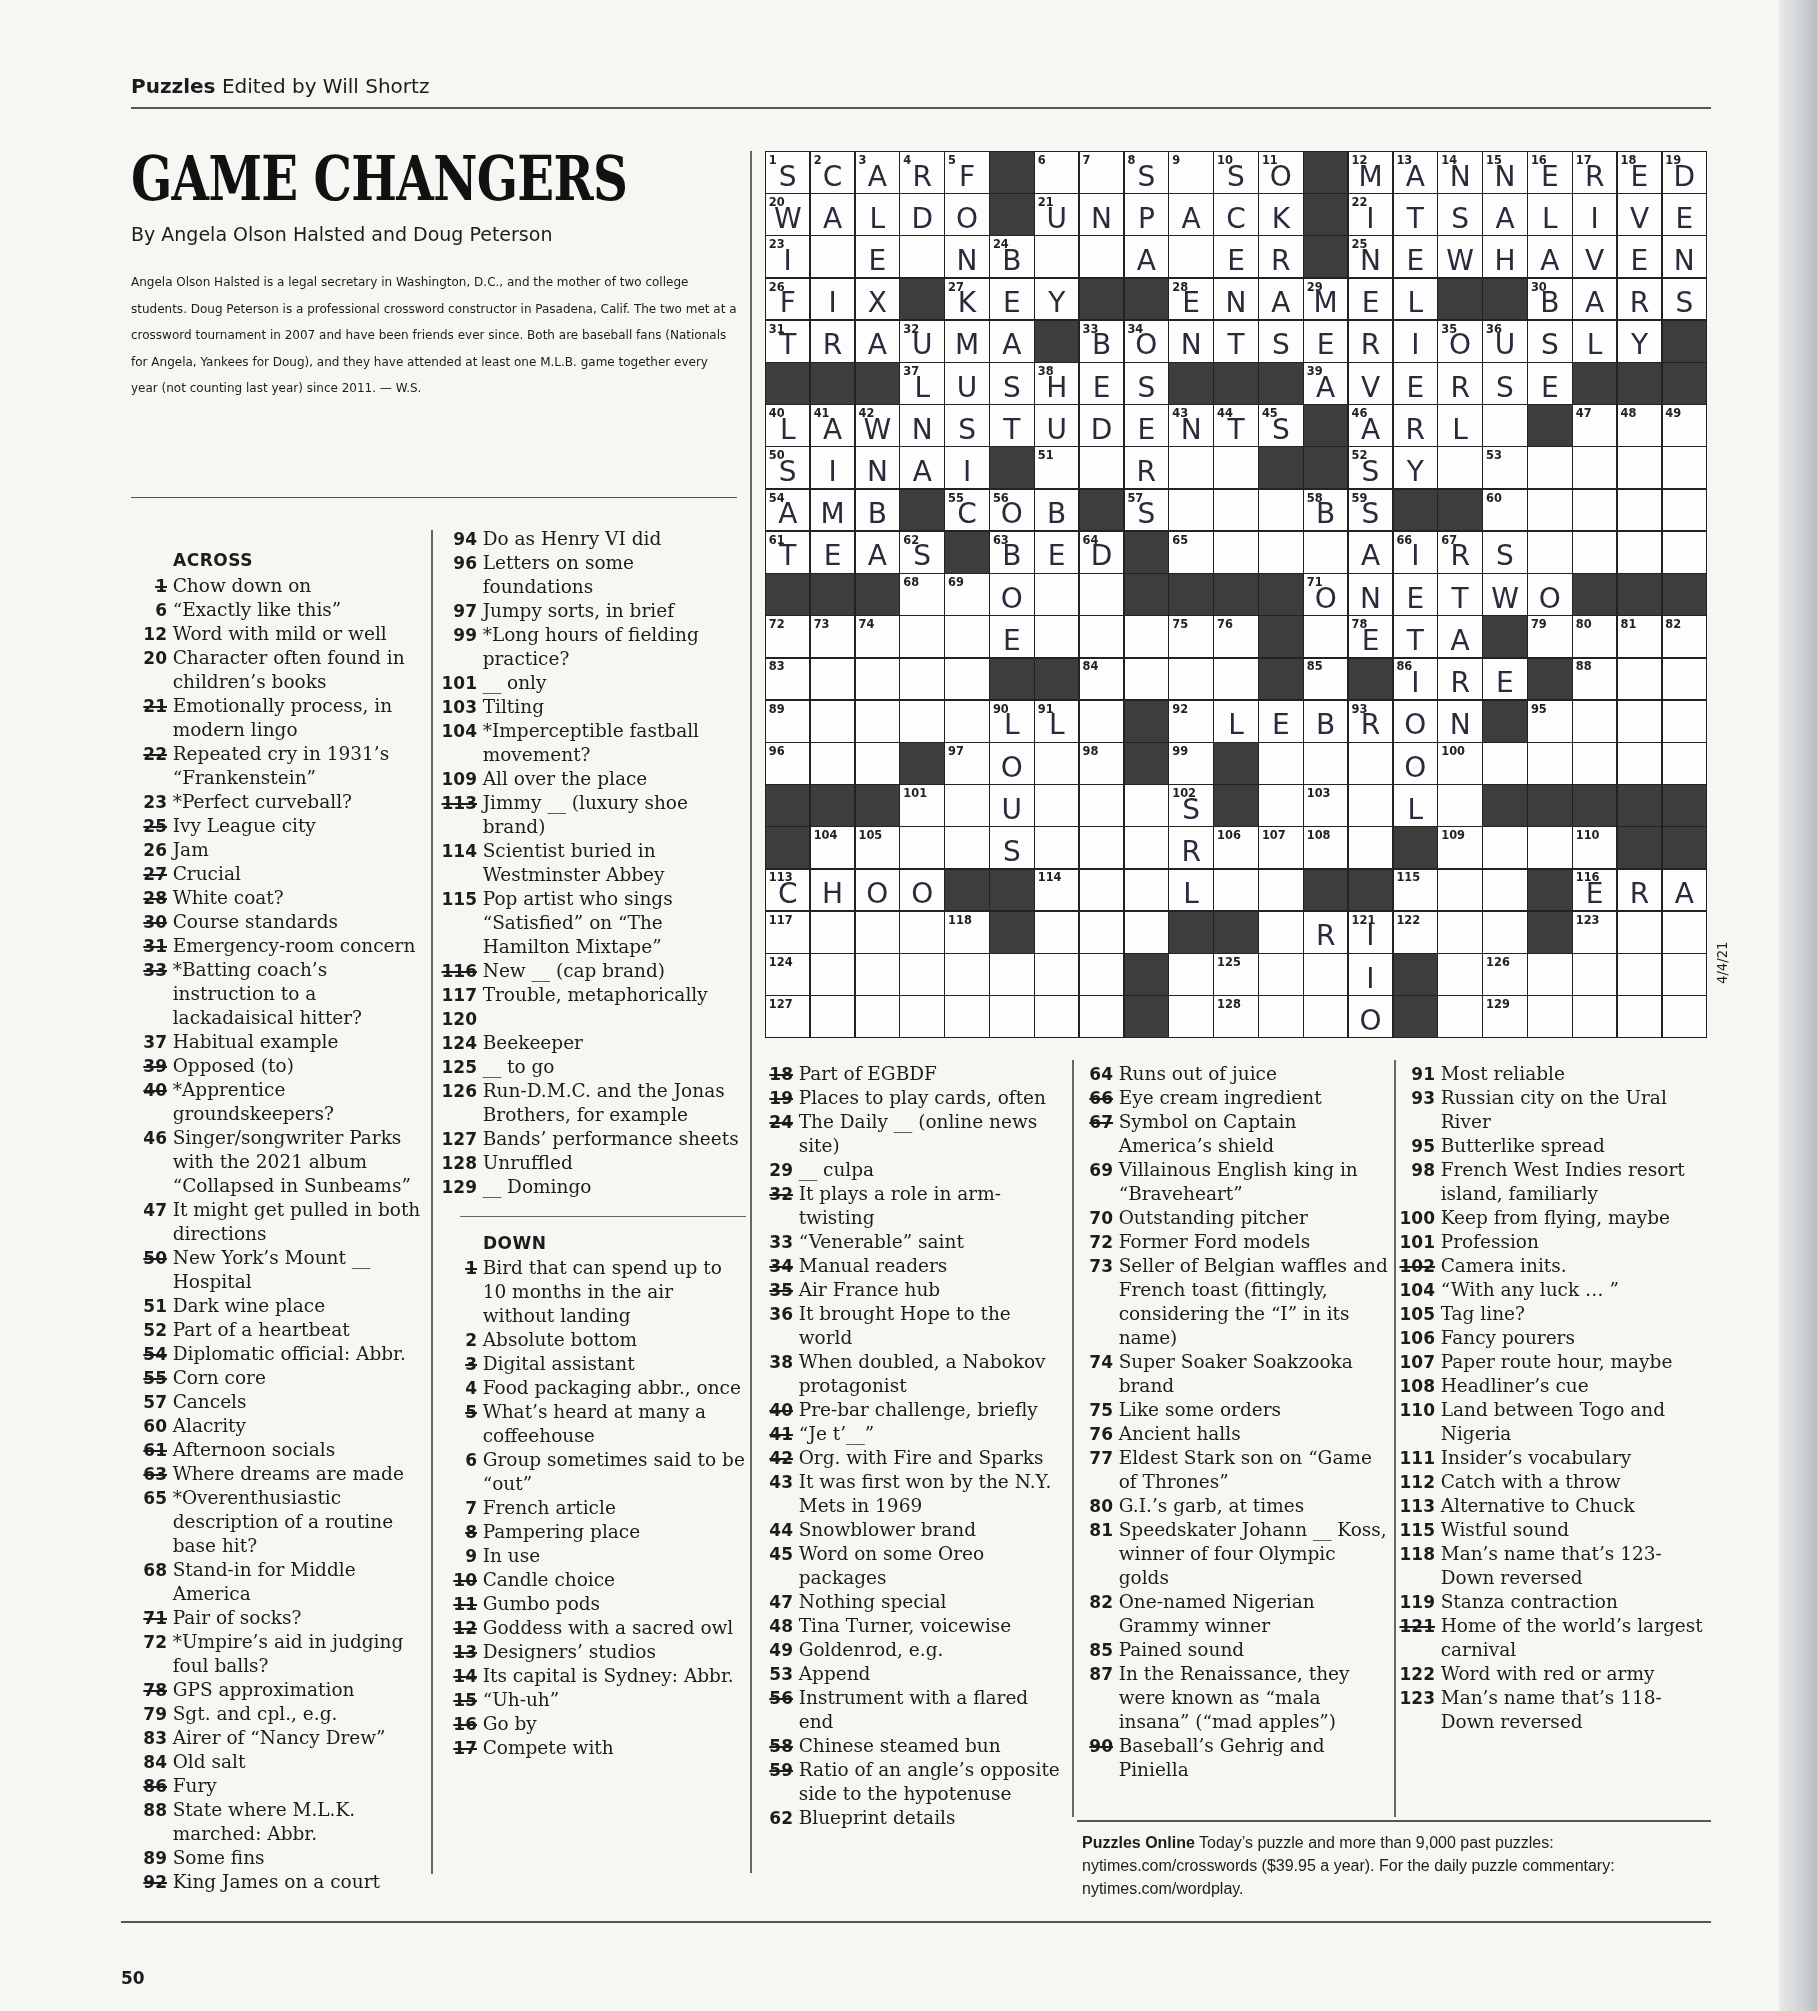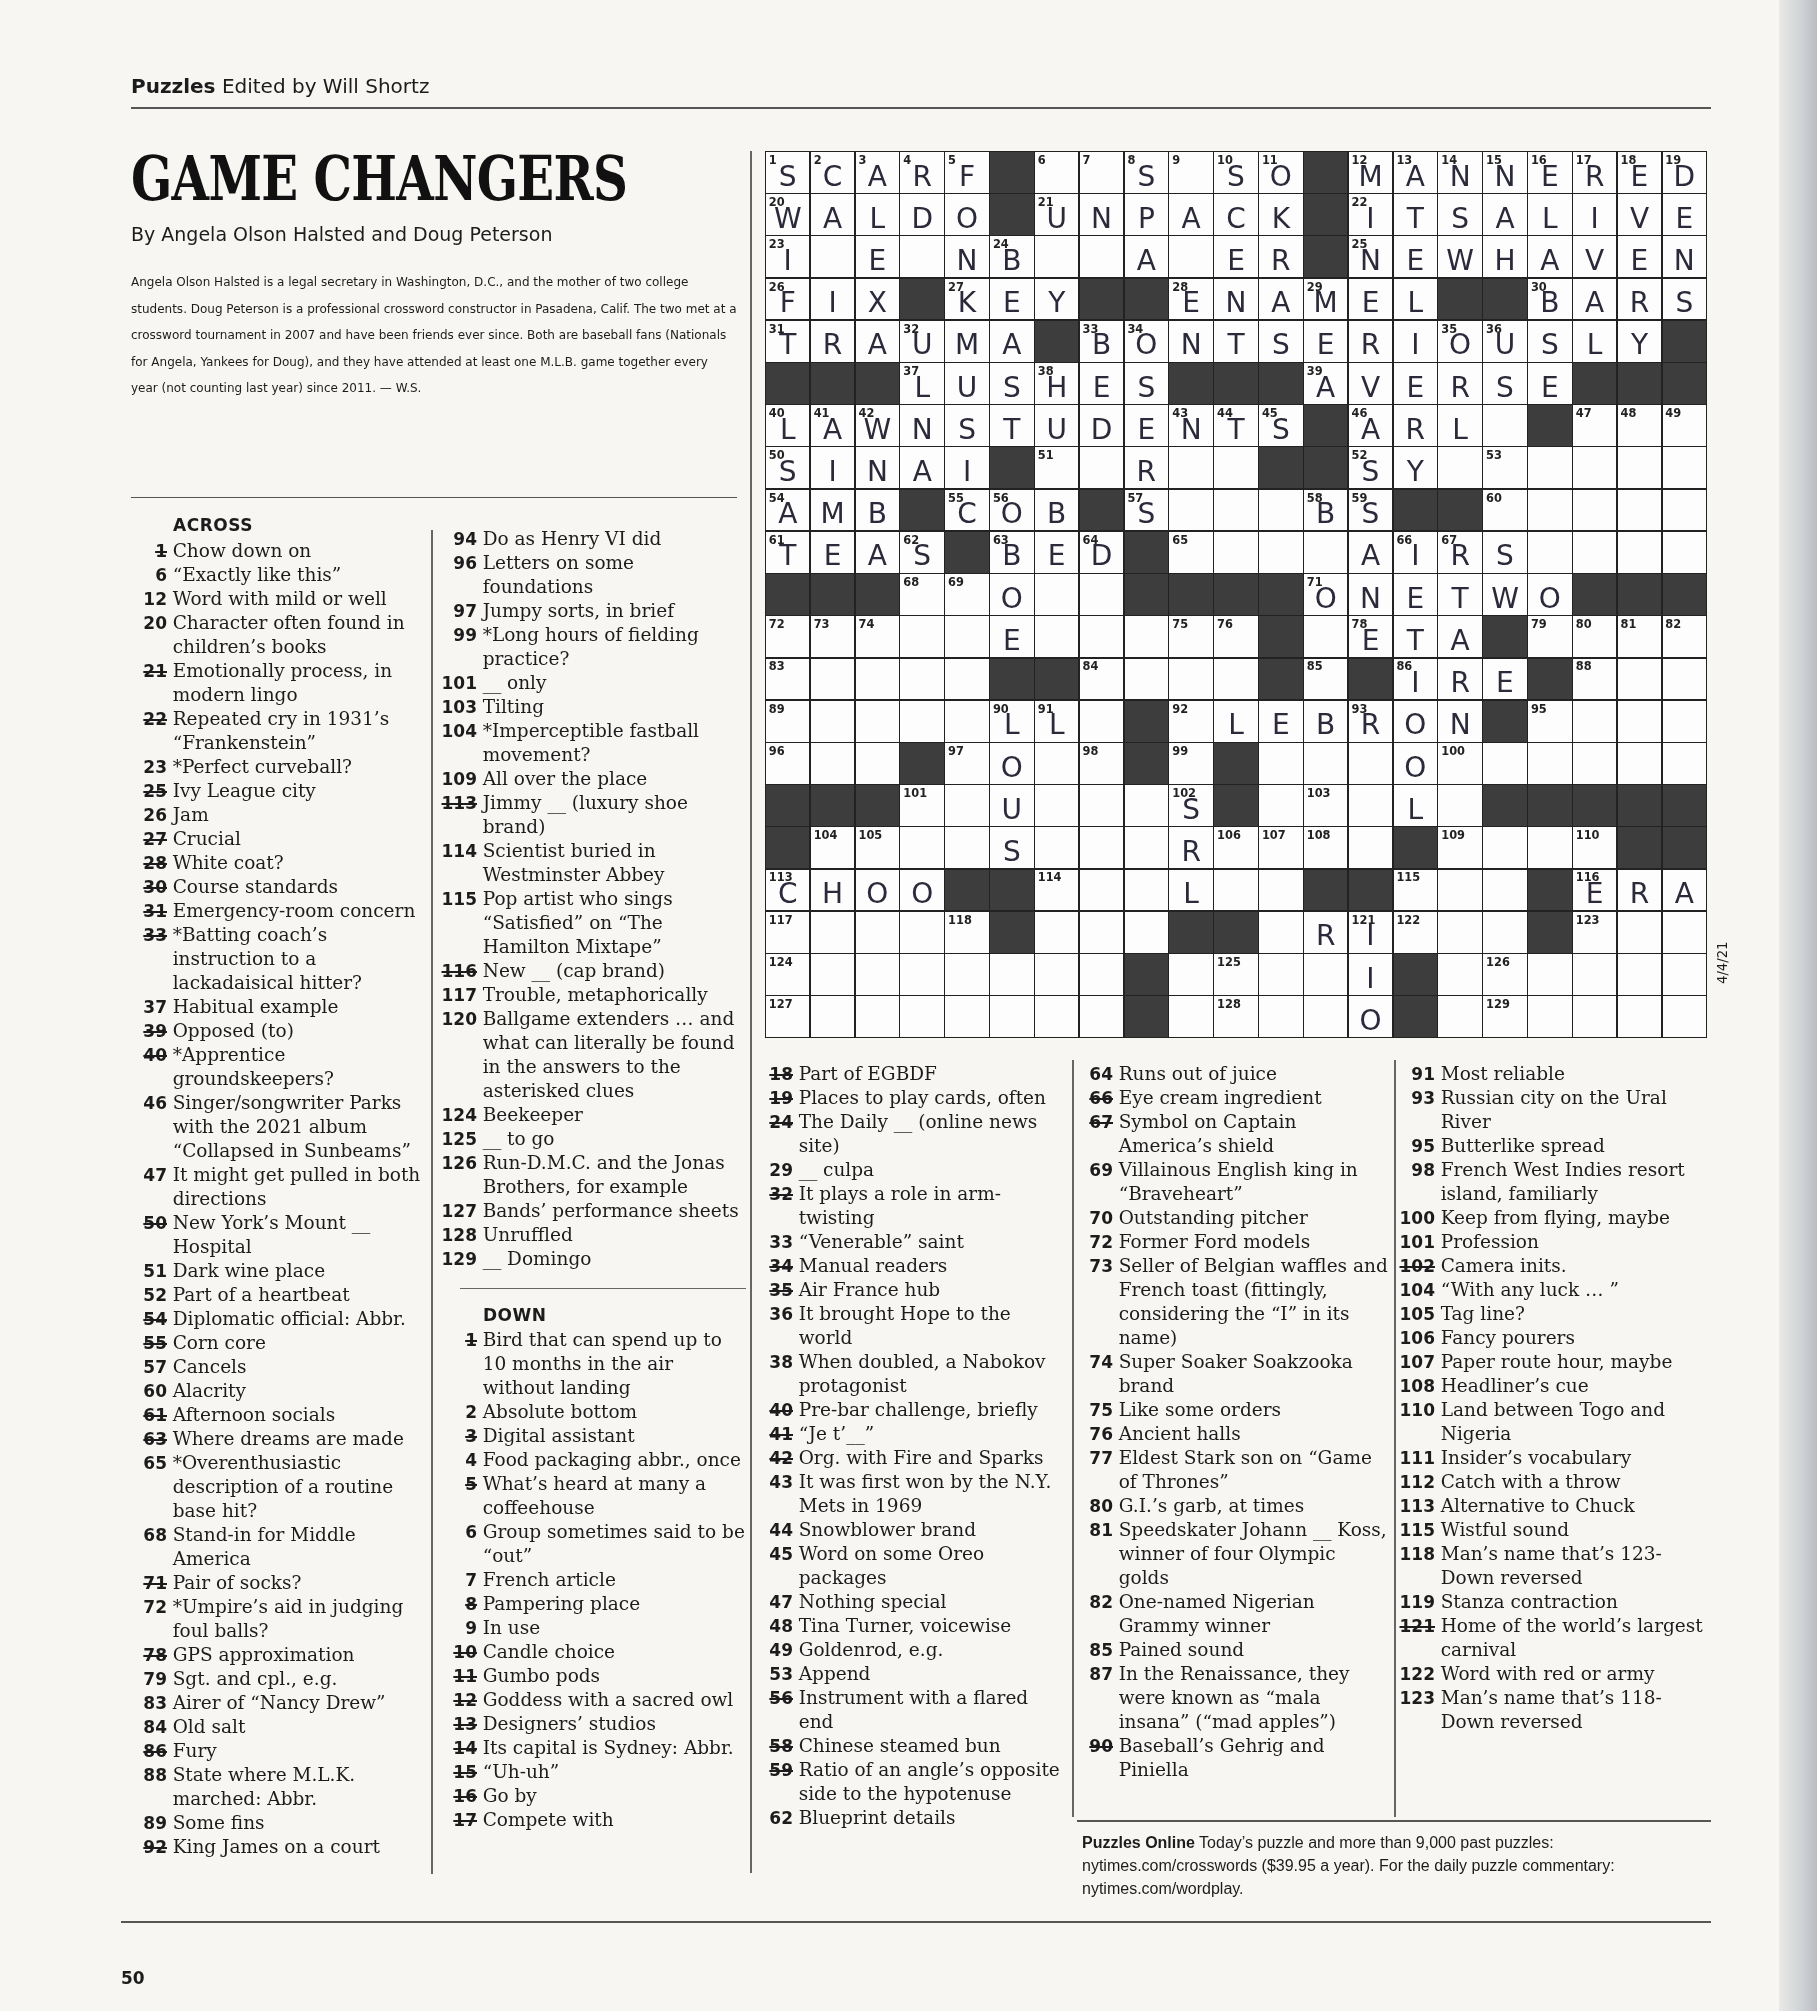--- a/index.html
+++ b/index.html
@@ -44,21 +44,21 @@
   <div class="title">GAME CHANGERS</div>
   <div class="byline">By Angela Olson Halsted and Doug Peterson</div>
   <div class="intro">Angela Olson Halsted is a legal secretary in Washington, D.C., and the mother of two college students. Doug Peterson is a professional crossword constructor in Pasadena, Calif. The two met at a crossword tournament in 2007 and have been friends ever since. Both are baseball fans (Nationals for Angela, Yankees for Doug), and they have attended at least one M.L.B. game together every year (not counting last year) since 2011. — W.S.</div>
   <div class="hr" style="left:131px;top:497px;width:606px;height:1.4px;"></div>
 
   <div class="vline" style="left:750px;top:151px;height:1722px;"></div>
   <div class="vline" style="left:431px;top:530px;height:1344px;"></div>
   <div class="vline" style="left:1072px;top:1060px;height:757px;"></div>
   <div class="vline" style="left:1394px;top:1060px;height:757px;"></div>
 
-  <div class="col" id="col-a" style="left:131px;top:513px;width:295px;">
+  <div class="col" id="col-a" style="left:131px;top:548px;width:295px;">
     <div class="sec-title">ACROSS</div>
   <div class="clue done">
         <span class="num">1</span>
         <span class="txt">Chow down on</span>
       </div>
       <div class="clue">
         <span class="num">6</span>
         <span class="txt">“Exactly like this”</span>
       </div>
       <div class="clue">
@@ -262,21 +262,20 @@
       <div class="clue done">
         <span class="num">116</span>
         <span class="txt">New __ (cap brand)</span>
       </div>
       <div class="clue">
         <span class="num">117</span>
         <span class="txt">Trouble, metaphorically</span>
       </div>
       <div class="clue">
         <span class="num">120</span>
-        <span class="txt">Ballgame extenders … and what can literally be found in the answers to the asterisked clues</span>
       </div>
       <div class="clue">
         <span class="num">124</span>
         <span class="txt">Beekeeper</span>
       </div>
       <div class="clue">
         <span class="num">125</span>
         <span class="txt">__ to go</span>
       </div>
       <div class="clue">

